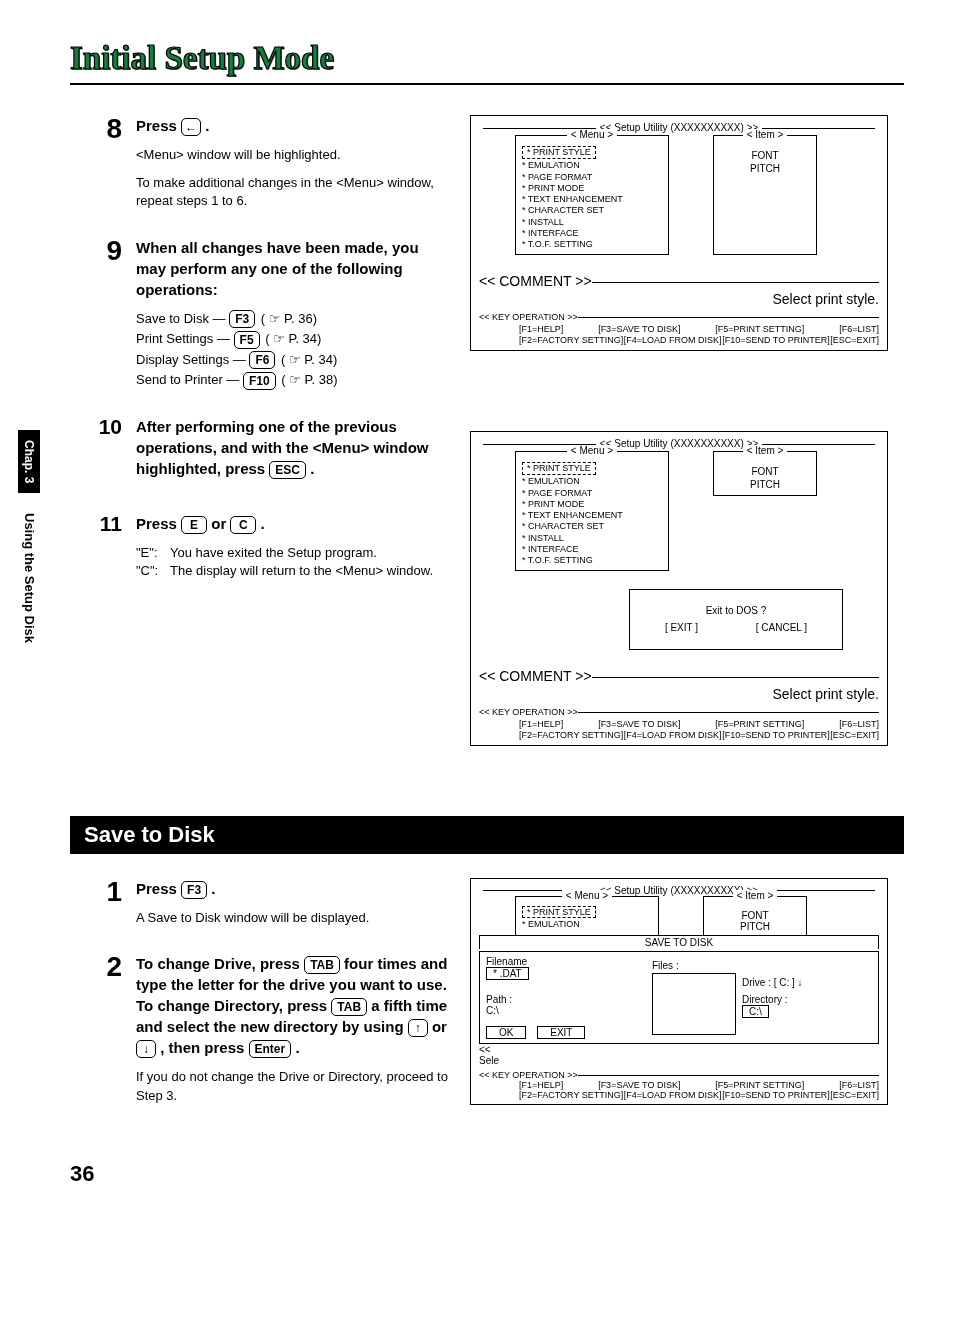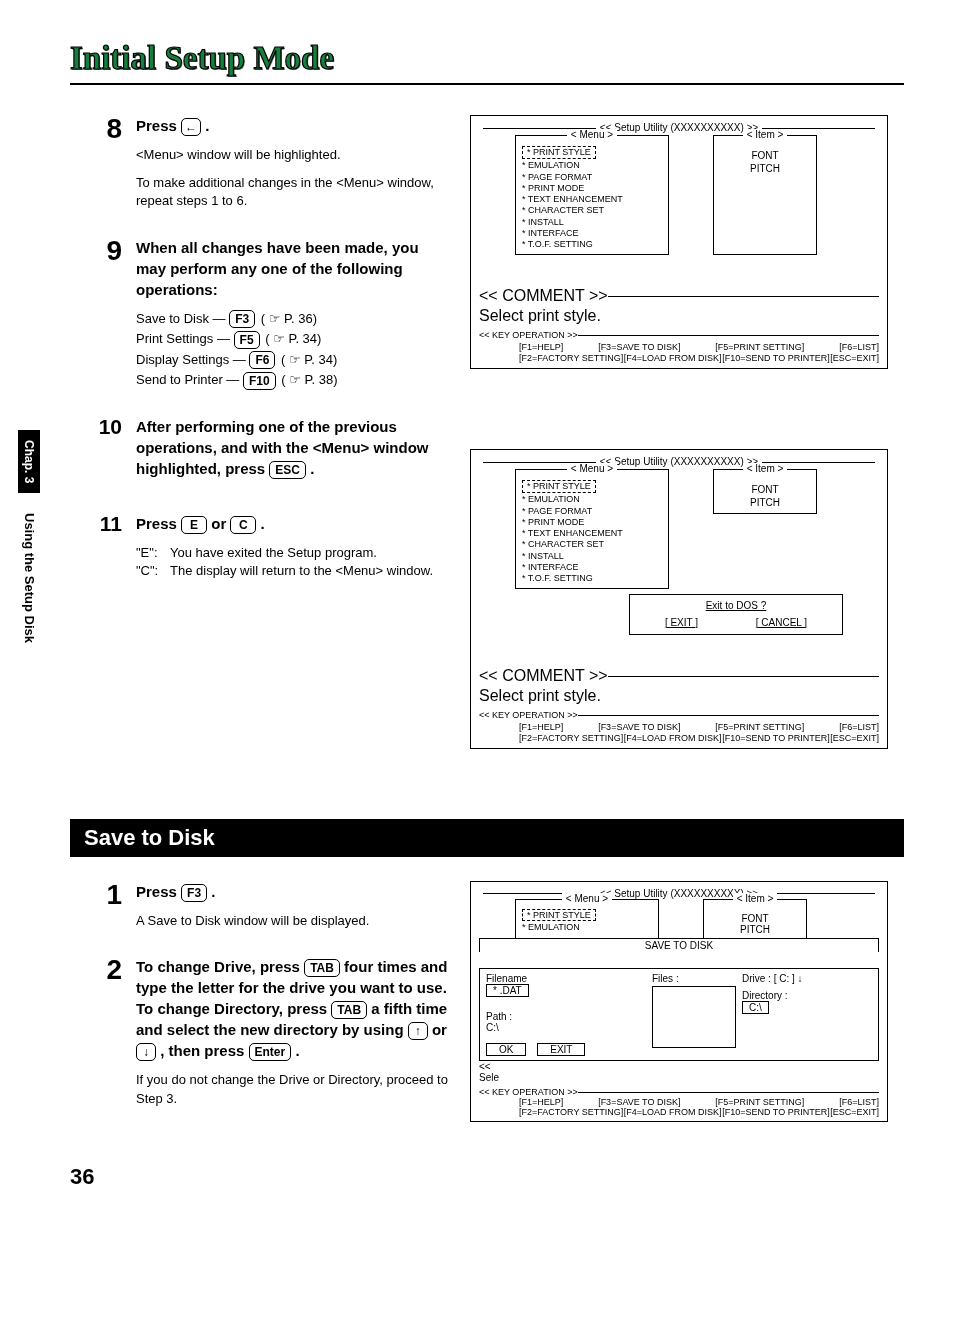--- a/index.html
+++ b/index.html
@@ -160,42 +160,42 @@
   .menu-list { margin-top:-4px; }
   .menu-list div { font-size:9px; }
   .star::before { content: "* "; }
   .hl {
     display:inline-block;
     border:1px dashed #000;
     padding: 0 4px;
     margin: 0 0 1px 0;
   }
   .tui-comment {
-    margin-top: 31px;
-    font-size:16px;
+    margin-top: 18px;
+    font-size:14px;
+    text-align:right;
   }
   .tui-keyop {
     margin-top: 4px;
     font-size:9px;
   }
   .tui-keyrow {
     display:flex;
     justify-content:space-between;
     font-size:9px;
     margin-left:40px;
   }
   .dialog {
     border: 1px solid #000;
     margin-left: 150px;
     width: 200px;
-    padding: 5px 6px;
+    padding: 15px 6px;
     text-align:center;
     font-size:10px;
-    margin-top: 5px;
-    text-decoration: underline;
+    margin-top: 18px;
   }
   .dialog-buttons {
     display:flex;
     justify-content:space-around;
     margin-top:4px;
   }
   .dialog-buttons span {
     font-size:10px;
   }
   .section-bar {
@@ -210,22 +210,23 @@
     border:1.5px solid #000;
     padding: 6px 8px 4px 8px;
     font-size: 10px;
     width: 400px;
   }
   .save-area {
     border:1px solid #000;
     padding:4px 6px;
     display:flex;
     gap:6px;
-    margin-top: 16px;
+    margin-top: 2px;
     font-size:10px;
+    align-items:center;
   }
   .save-left { width: 160px; }
   .save-mid { width: 84px; }
   .save-right { width: 120px; }
   .small-box {
     border:1px solid #000;
     padding: 0 6px;
     display:inline-block;
     font-size:10px;
   }

